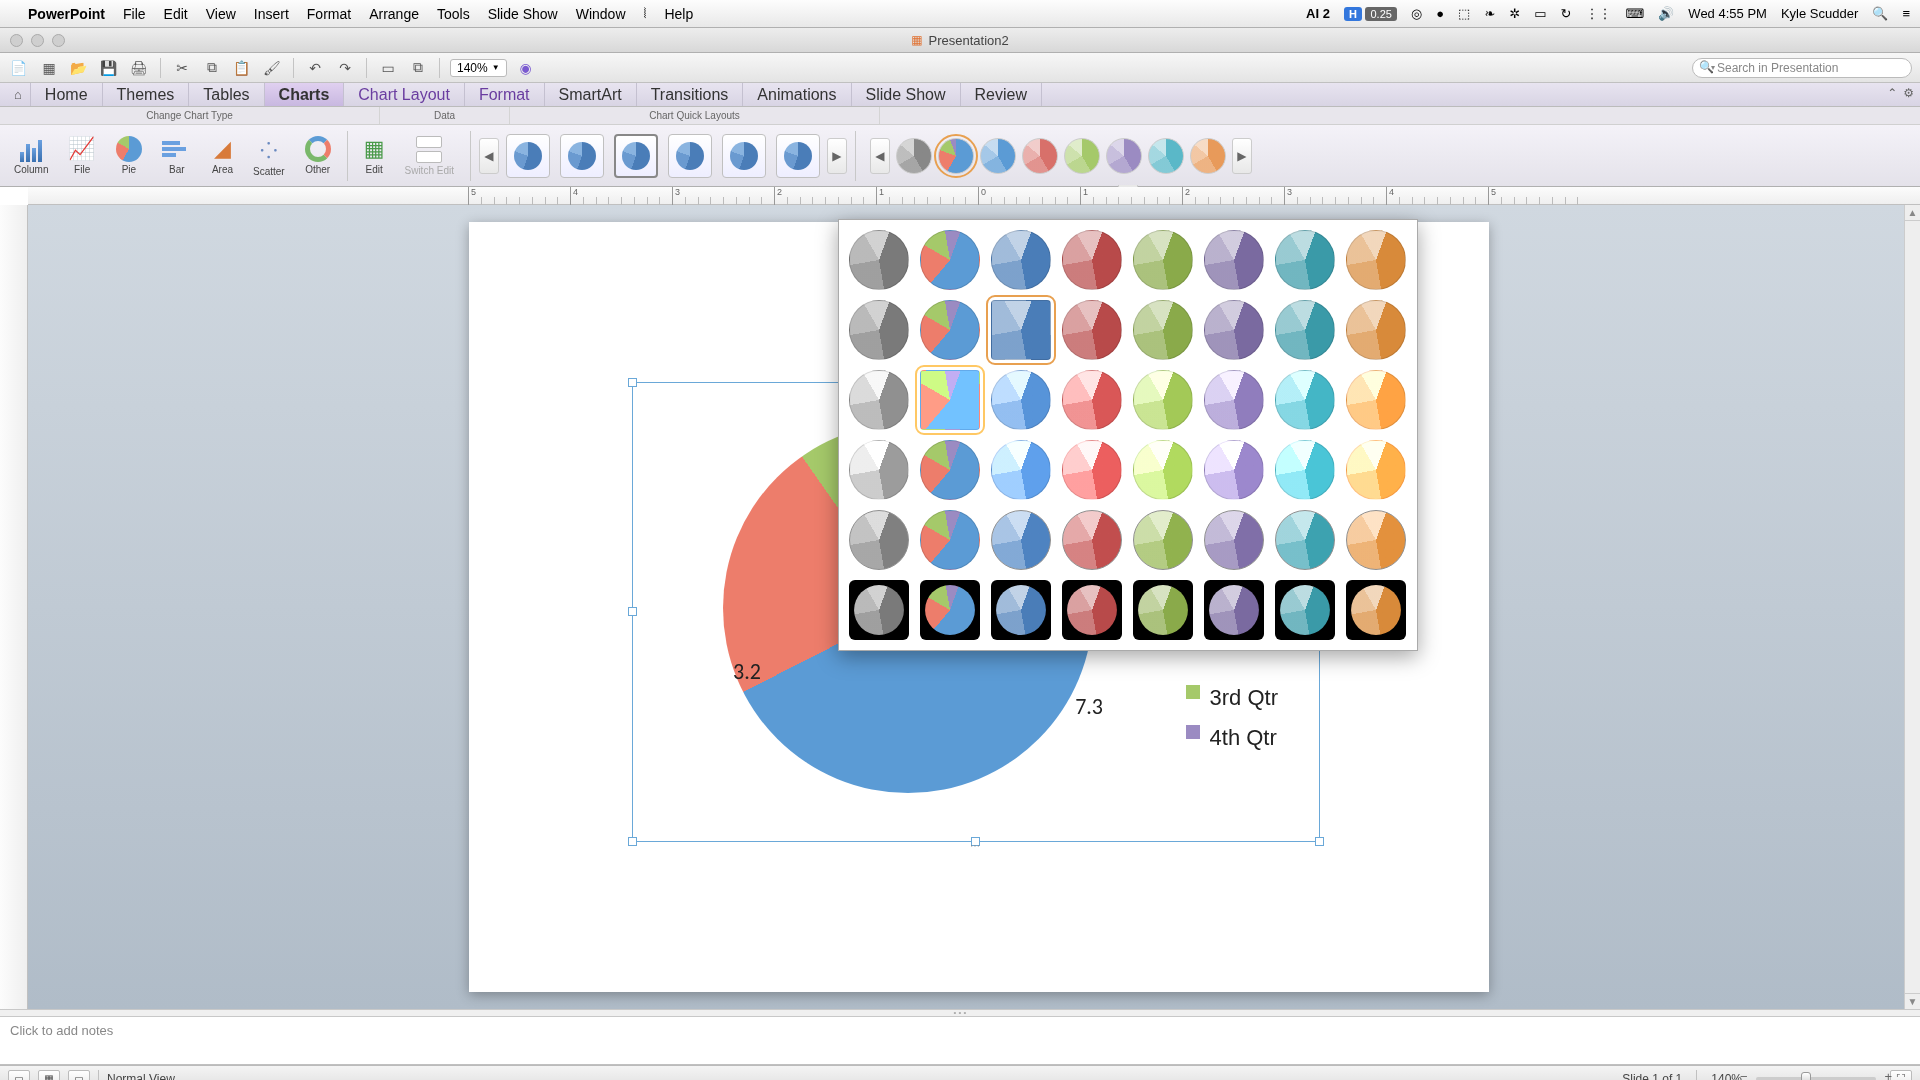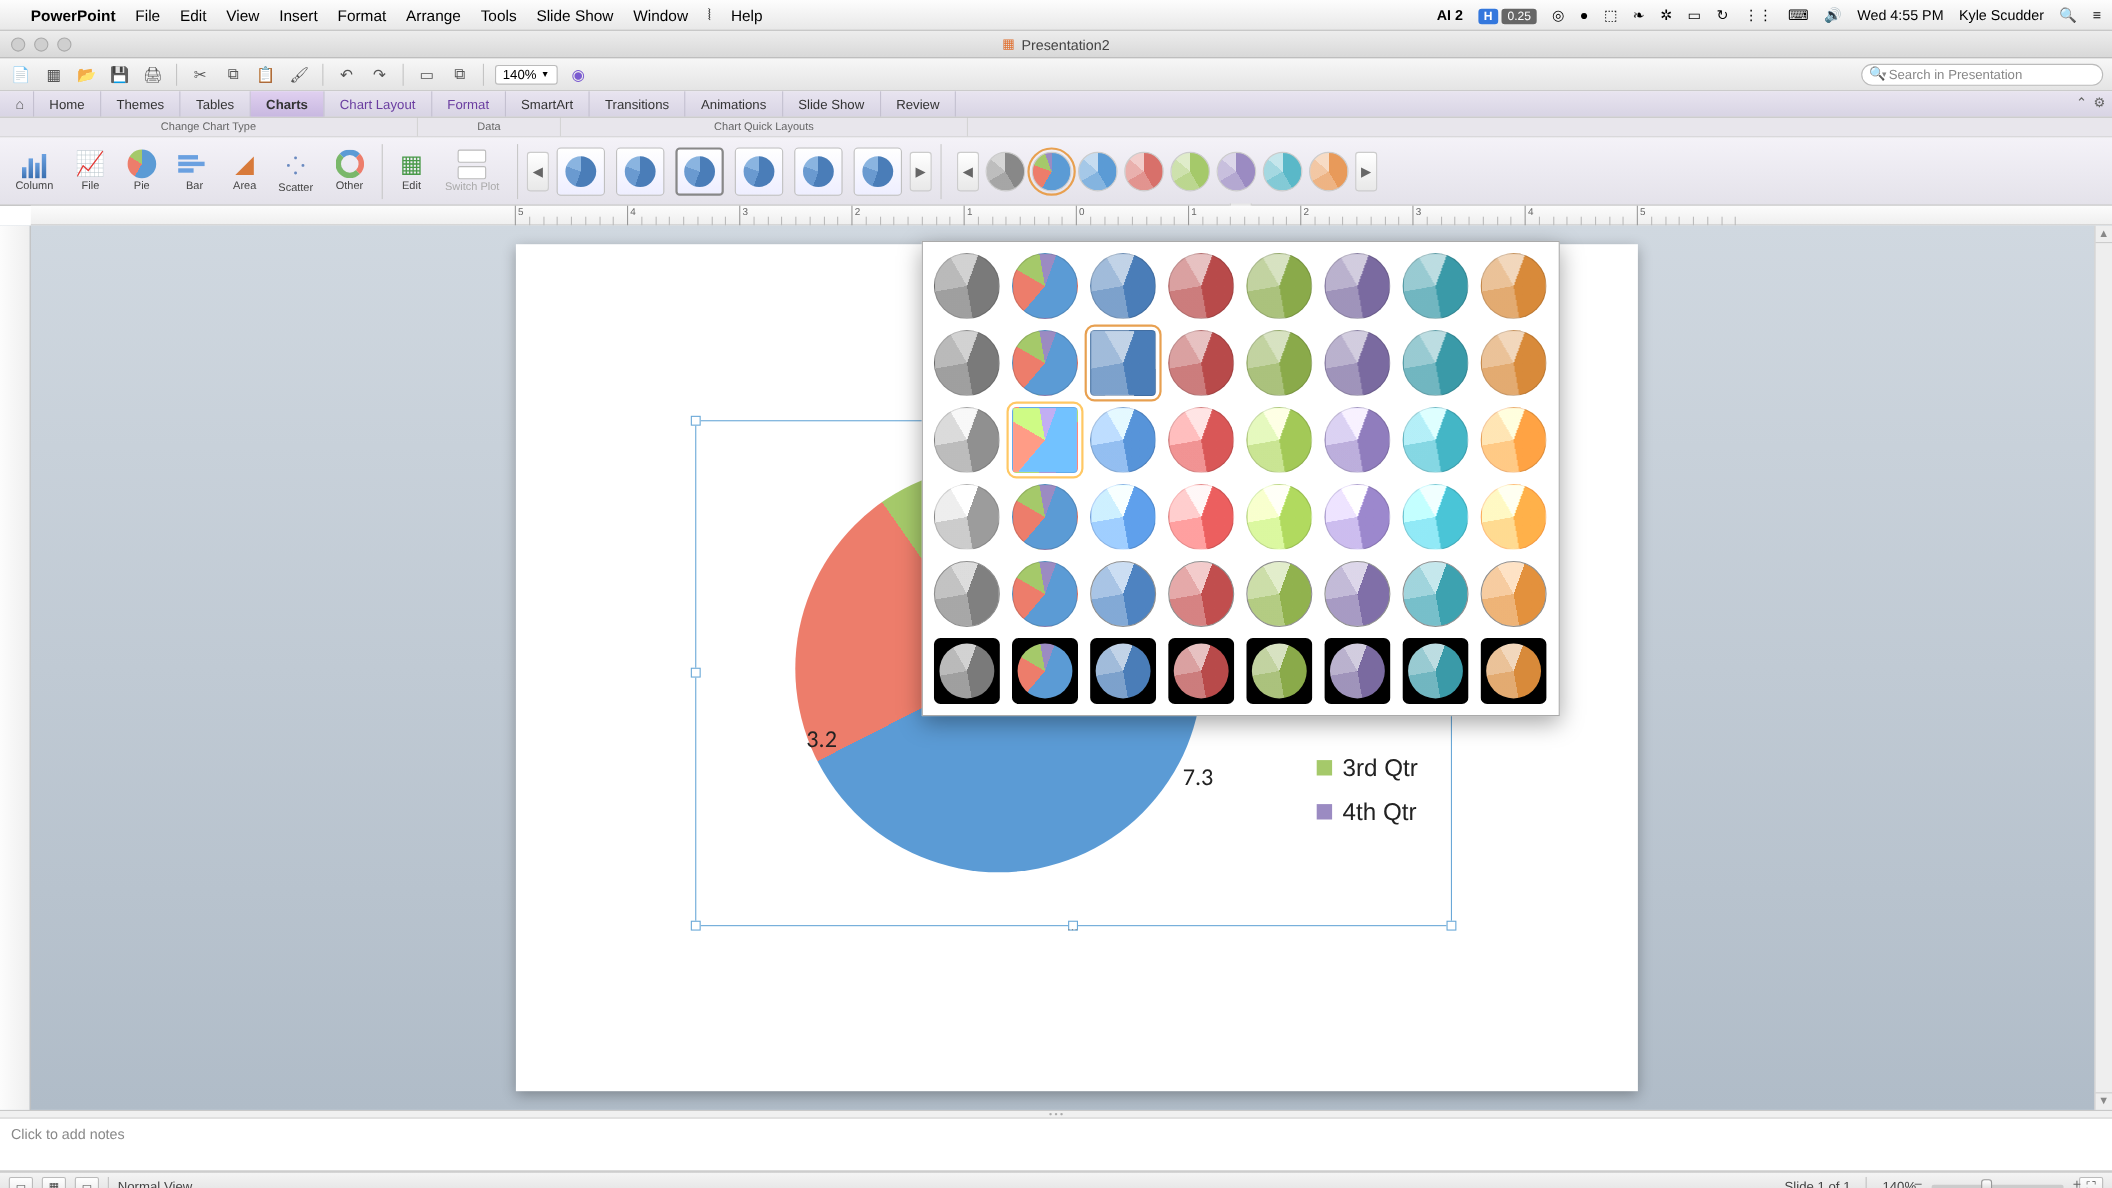--- a/index.html
+++ b/index.html
@@ -29,21 +29,21 @@
 .qat-zoom { border: 1px solid #bbb; background: #fff; padding: 1px 6px; border-radius: 3px; font-size: 12px; display: flex; align-items: center; gap: 4px; }
 .qat-zoom .caret { font-size: 8px; }
 .qat-right { display: flex; align-items: center; gap: 6px; }
 .search-box { border: 1px solid #bbb; background: #fff; border-radius: 12px; padding: 2px 10px 2px 24px; width: 220px; font-size: 12px; color: #888; position: relative; }
 .search-box .mag { position: absolute; left: 6px; top: 1px; font-size: 12px; color: #888; }
 .search-box .caret { position:absolute; left:18px; top:4px; font-size:8px; color:#888; }
 
 
 .ribbon-tabs { height: 24px; background: linear-gradient(#e8e4f0, #d8d4e4); border-bottom: 1px solid #bbb; display: flex; align-items: stretch; padding-left: 6px; position: relative; }
 .ribbon-tabs .home-icon { display:flex; align-items:center; padding:0 8px; color:#555; border-right:1px solid #c4c0d0;}
-.ribbon-tab { padding: 0 14px; display: flex; align-items: center; font-size: 12px; border-right: 1px solid #c4c0d0; color: #333; cursor: default; }
+.ribbon-tab { padding: 0 14px; display: flex; align-items: center; font-size: 16px; border-right: 1px solid #c4c0d0; color: #333; cursor: default; }
 .ribbon-tab.active { background: linear-gradient(#e0d0f0, #c8b8e0); font-weight: bold; }
 .ribbon-tab.context { color:#6a3da0; }
 .ribbon-collapse { position:absolute; right:6px; top:3px; display:flex; gap:6px; color:#666; font-size:12px;}
 
 
 .ribbon-groups-row { height: 18px; background: #e8e6ec; display: flex; font-size: 10px; color: #666; border-bottom: 1px solid #d0d0d0; }
 .ribbon-group-label { border-right: 1px solid #d4d4d4; display:flex; align-items:center; justify-content:center; }
 
 
 .ribbon-content { height: 62px; background: linear-gradient(#f4f2f8, #e4e2ea); border-bottom: 1px solid #b0b0b0; display: flex; align-items: center; padding: 0 6px; gap: 4px; }
@@ -79,21 +79,21 @@
 .chart-sel .h-bl{bottom:-5px;left:-5px;} .chart-sel .h-br{bottom:-5px;right:-5px;}
 .chart-sel .h-t{top:-5px;left:50%;margin-left:-5px;} .chart-sel .h-b{bottom:-5px;left:50%;margin-left:-5px;}
 .chart-sel .h-l{left:-5px;top:50%;margin-top:-5px;} .chart-sel .h-r{right:-5px;top:50%;margin-top:-5px;}
 .rotate-handle { position:absolute; bottom:-10px; left:50%; margin-left:-6px; font-size:10px; color:#888;}
 
 
 .pie-wrap { position:absolute; left:90px; top:40px; width:370px; height:370px;}
 .pie { width:100%; height:100%; border-radius:50%; position:relative; }
 .pie-label { position:absolute; font-size:22px; color:#222; font-family: Calibri, Arial, sans-serif;}
 .legend { position:absolute; right:30px; top:130px; font-size:22px; color:#222; font-family: Calibri, Arial, sans-serif;}
-.legend-item { display:flex; align-items:center; gap:10px; margin:6px 0;}
+.legend-item { display:flex; gap:10px; margin:6px 11px;}
 .legend-sw { width:14px; height:14px; }
 
 
 .style-gallery { position:absolute; left:838px; top:14px; width:580px; background:#fff; border:1px solid #aaa; box-shadow:0 6px 20px rgba(0,0,0,0.35); padding:10px; z-index:100;}
 .style-gallery-grid { display:grid; grid-template-columns: repeat(8, 1fr); gap:10px;}
 .gallery-item { width:60px; height:60px; border-radius:50%; border:1px solid rgba(0,0,0,0.12); cursor:default;}
 .gallery-item.sel { outline:2px solid #e8a050; outline-offset:3px; border-radius:4px; }
 .gallery-item.sel2 { outline:2px solid #e8a050; outline-offset:3px; border-radius:4px; }
 
 
@@ -271,21 +271,21 @@
   <div class="ribbon-sep"></div>
   <div class="ribbon-item">
       <div class="edit-mini" style="color:#4a9a4a">▦</div>
       <span>Edit</span>
     </div>
   <div class="ribbon-item disabled">
     <div class="ministack">
         <div class="mini-row"></div>
         <div class="mini-row"></div>
       </div>
-    <span>Switch Plot</span>
+    <span>Switch Edit</span>
   </div>
   <div class="ribbon-sep"></div>
 
   <div class="nav-arrow">◀</div>
   <div class="quick-layout-item">
       <div style="width:28px;height:28px;border-radius:50%;background:conic-gradient(#4a7db8 0 200deg,#6a9ad0 200deg 290deg,#8ab4e0 290deg 360deg);"></div>
     </div>
   <div class="quick-layout-item">
       <div style="width:28px;height:28px;border-radius:50%;background:conic-gradient(#4a7db8 0 200deg,#6a9ad0 200deg 290deg,#8ab4e0 290deg 360deg);"></div>
     </div>

